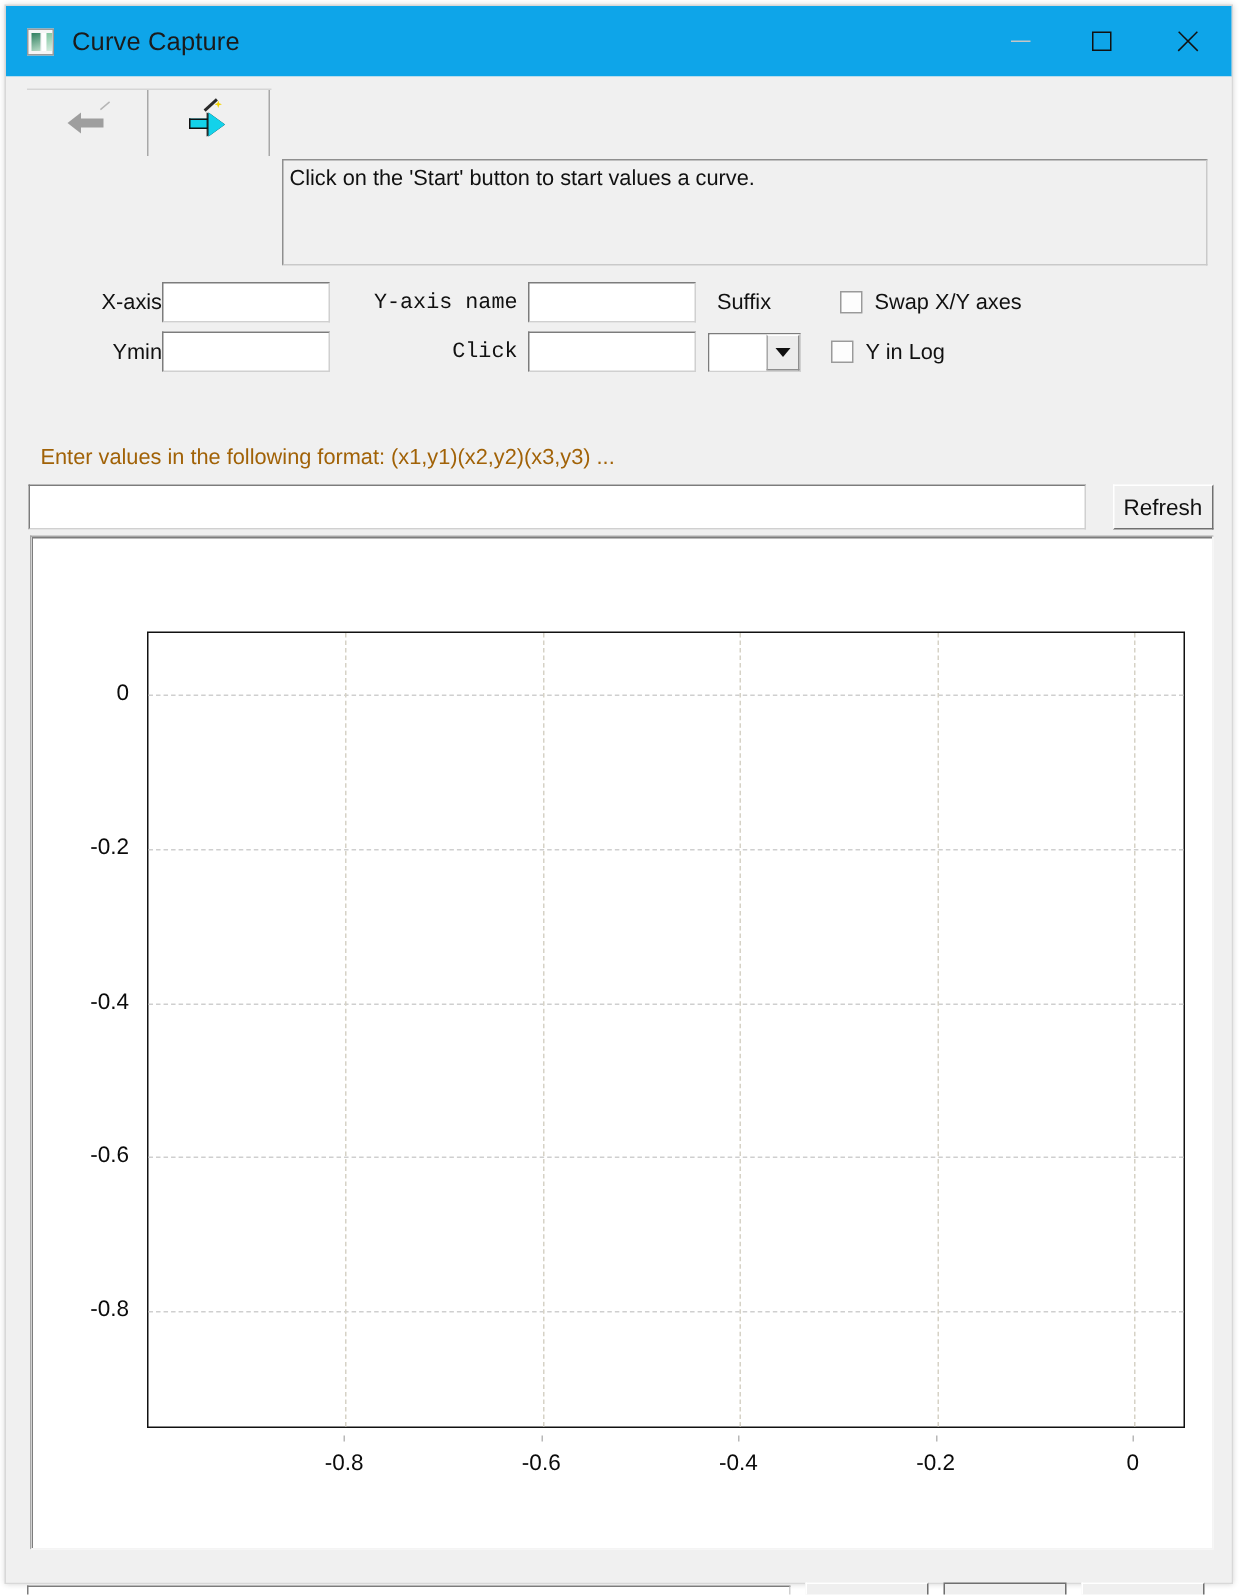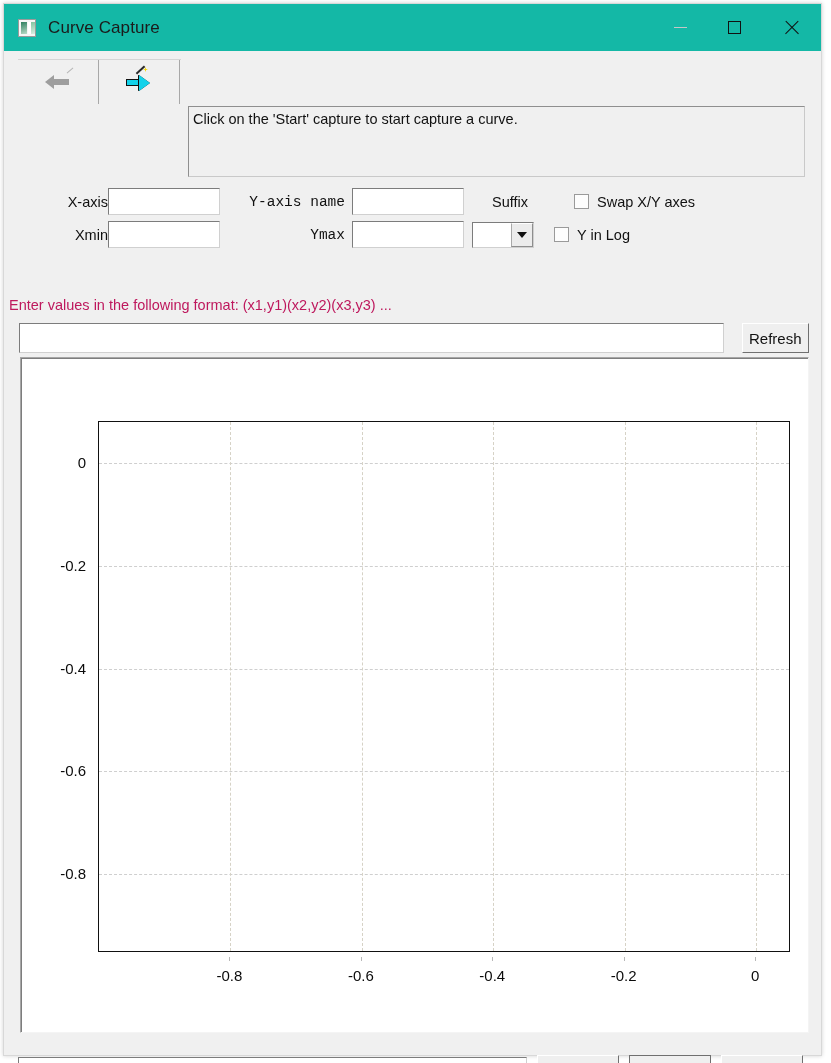--- a/index.html
+++ b/index.html
@@ -23,21 +23,21 @@
     background: #f0f0f0;
     border: 1px solid #d8d8d8;
     box-sizing: border-box;
     box-shadow: 0 0 4px rgba(0,0,0,0.18);
     display: flex;
     flex-direction: column;
   }
   
   .titlebar {
     height: 47px;
-    background: #14b8a6;
+    background: #0ea5e9;
     display: flex;
     align-items: center;
     flex: 0 0 auto;
     position: relative;
   }
   .title-icon {
     width: 18px;
     height: 18px;
     margin-left: 14px;
     background: #f6f6f6;
@@ -284,21 +284,21 @@
   }
   .combo .tri {
     width: 0; height: 0;
     border-left: 5px solid transparent;
     border-right: 5px solid transparent;
     border-top: 6px solid #101010;
   }
   .suffix-label {
     font-size: 14.5px;
     color: #111;
-    margin-left: 28px;
+    margin-left: 14px;
     width: 62px;
   }
   .cb-wrap {
     display: flex;
     align-items: center;
     margin-left: 20px;
   }
   .cbox {
     width: 15px;
     height: 15px;
@@ -310,24 +310,24 @@
     font-size: 14.5px;
     color: #111;
     margin-left: 8px;
     white-space: nowrap;
     text-align: center;
   }
 
   
   .format-hint {
     position: absolute;
-    left: 5px;
+    left: 23px;
     top: 246px;
     font-size: 14.5px;
-    color: #be185d;
+    color: #a16207;
   }
 
   
   .values-row {
     position: absolute;
     left: 15px;
     top: 272px;
     width: 790px;
     display: flex;
     align-items: center;
@@ -532,43 +532,43 @@
         <div class="arrow-fwd">
           <div class="shaft"></div>
             <div class="head"></div>
           <div class="wand"></div>
             <div class="spark"></div>
         </div>
       </div>
       <div class="tool-sep"></div>
     </div>
 
-    <div class="instruction">Click on the 'Start' capture to start capture a curve.</div>
+    <div class="instruction">Click on the 'Start' button to start values a curve.</div>
 
     <div class="form">
 
       <div class="form-row">
         <div class="lbl w1">X-axis</div>
         <input class="tf wide" autofocus="" value="" style="">
         <div class="gap"></div>
         <div class="lbl w2">Y-axis name</div>
         <input class="tf wide" value="" style="">
         <div class="suffix-label">Suffix</div>
         <div class="cb-wrap">
           <div class="cbox"></div>
           <div class="cb-label">Swap X/Y axes</div>
         </div>
       </div>
 
 
       <div class="form-row">
-        <div class="lbl w1">Xmin</div>
+        <div class="lbl w1">Ymin</div>
         <input class="tf wide" value="" style="">
         <div class="gap"></div>
-        <div class="lbl w2">Ymax</div>
+        <div class="lbl w2">Click</div>
         <input class="tf wide" value="" style="">
         <div class="combo">
           <div class="field"></div>
           <div class="btn">
             <div class="tri"></div>
           </div>
         </div>
         <div class="cb-wrap">
           <div class="cbox"></div>
           <div class="cb-label">Y in Log</div>

